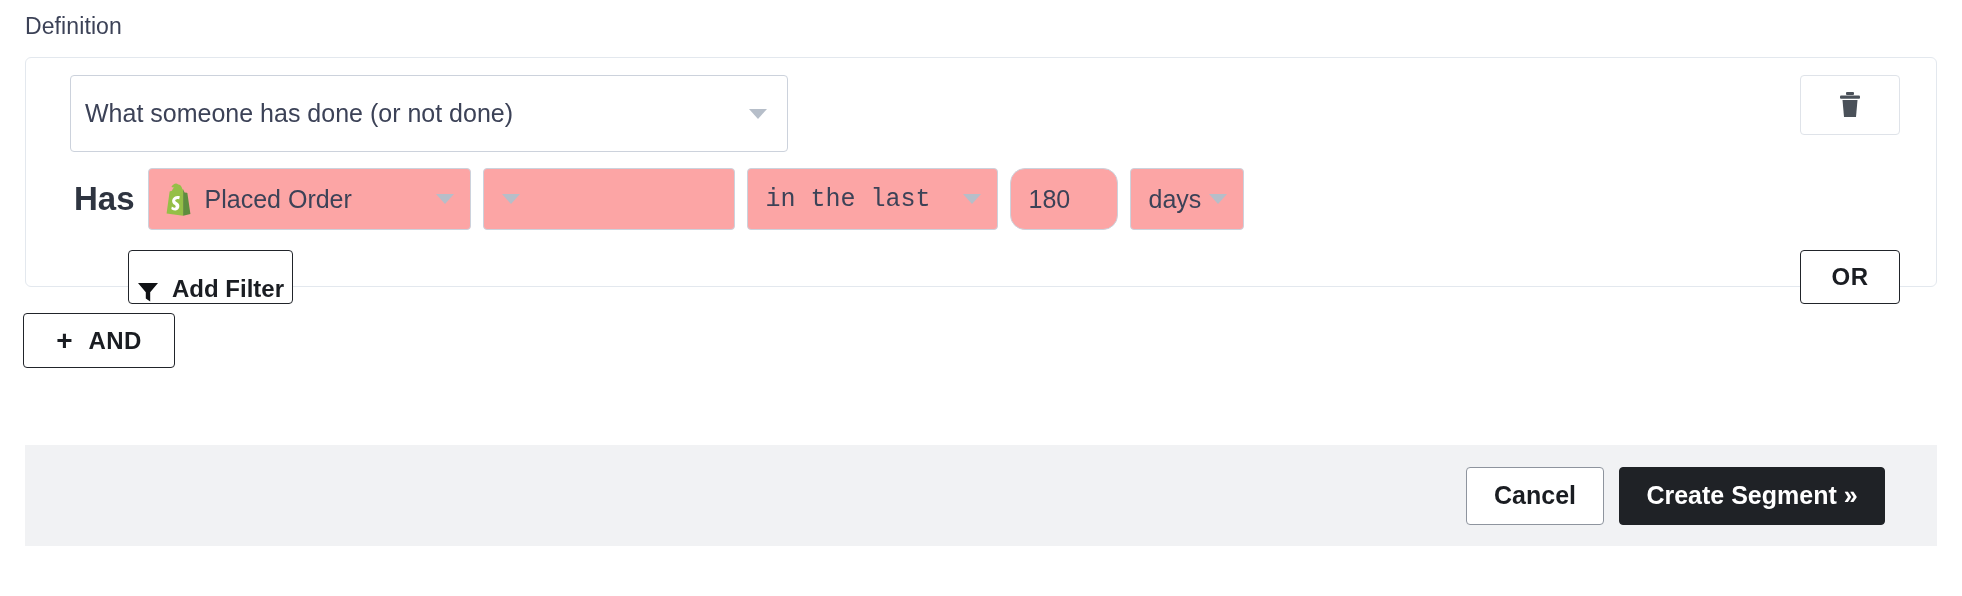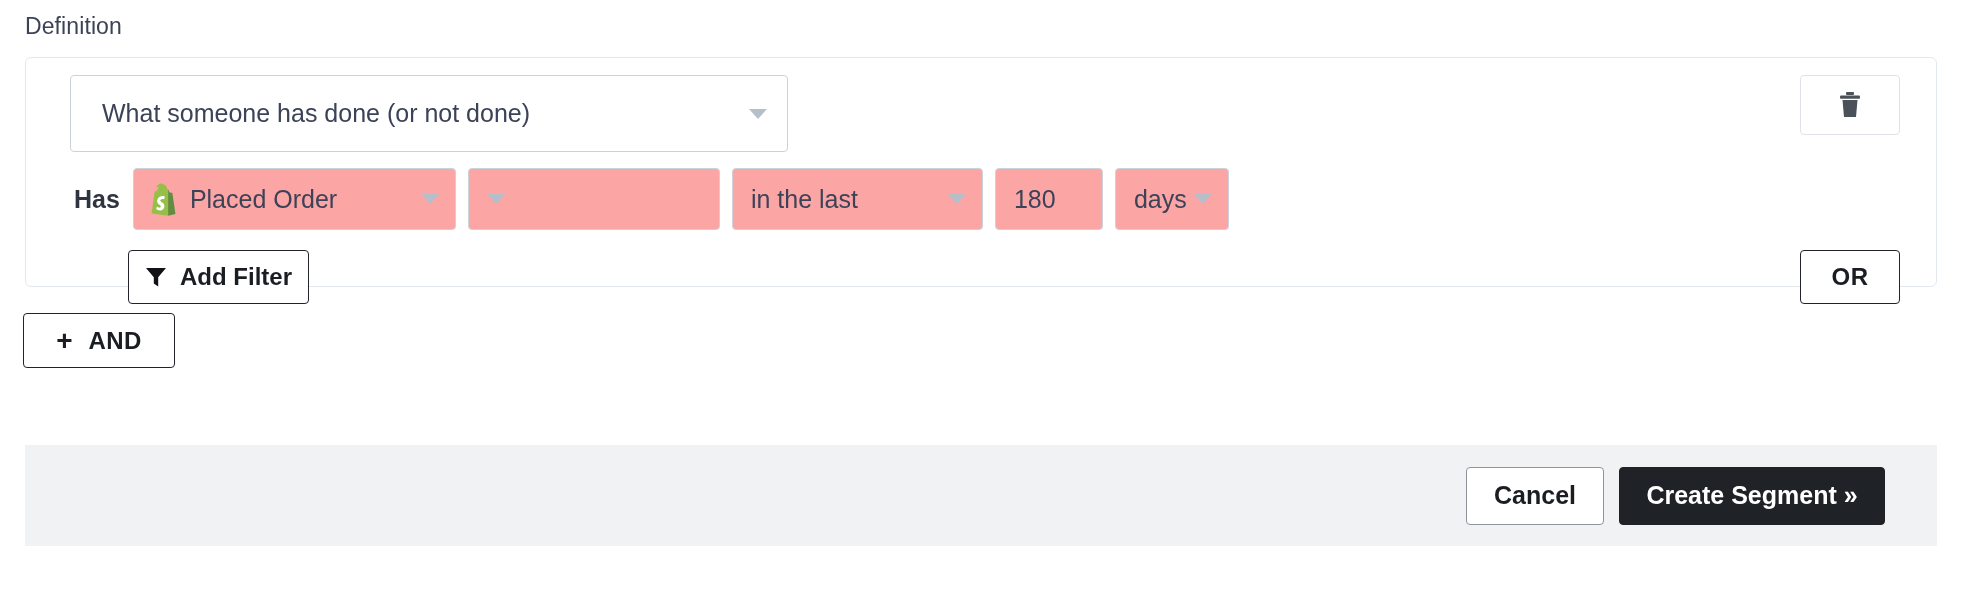--- a/index.html
+++ b/index.html
@@ -44,21 +44,21 @@
     position: absolute;
     left: 44px;
     top: 17px;
     width: 718px;
     height: 77px;
     background: #ffffff;
     border: 1px solid #ccd2dc;
     border-radius: 4px;
     display: flex;
     align-items: center;
-    padding: 0 20px 0 31px;
+    padding: 0 20px 0 14px;
     cursor: pointer;
   }
   .cond-type-select .value {
     flex: 1;
     font-size: 25px;
     color: #3c4257;
     white-space: nowrap;
   }
 
   .caret {
@@ -88,21 +88,21 @@
 
   
   .filter-row {
     position: absolute;
     left: 28px;
     top: 110px;
     display: flex;
     align-items: center;
   }
   .has-label {
-    font-size: 25px;
+    font-size: 33px;
     font-weight: bold;
     color: #2e3440;
     margin-right: 13px;
     padding-left: 20px;
   }
   .field {
     height: 62px;
     background: #fca5a5;
     border: 1px solid #ccd2dc;
     border-radius: 4px;
@@ -112,44 +112,44 @@
     margin-right: 12px;
     cursor: pointer;
   }
   .field .value {
     font-size: 25px;
     color: #3c4257;
     white-space: nowrap;
   }
   .field.w-metric { width: 323px; padding-left: 14px; }
   .field.w-operator { width: 252px; }
-  .field.w-timeframe { width: 251px; }
-  .field.w-value { width: 108px; cursor: text; }
+  .field.w-timeframe { width: 251px; font-family: Liberation Mono, monospace; }
+  .field.w-value { width: 108px; cursor: text; border-radius: 15px; }
   .field.w-unit { width: 114px; }
   .field .value { flex: 1; }
   .field.w-value .value { flex: none; }
 
   .shopify-icon {
     flex: none;
     margin-right: 12px;
     display: block;
   }
 
   
   .add-filter-btn {
     position: absolute;
     left: 102px;
     top: 192px;
-    width: 181px;
+    width: 165px;
     height: 54px;
     background: #ffffff;
     border: 1px solid #21242a;
     border-radius: 4px;
     display: flex;
-    align-items: center;
+    align-items: flex-end;
     justify-content: center;
     cursor: pointer;
   }
   .add-filter-btn .label {
     font-size: 24px;
     font-weight: bold;
     color: #1a1d22;
     margin-left: 13px;
   }
   .funnel-icon { display: block; flex: none; }

